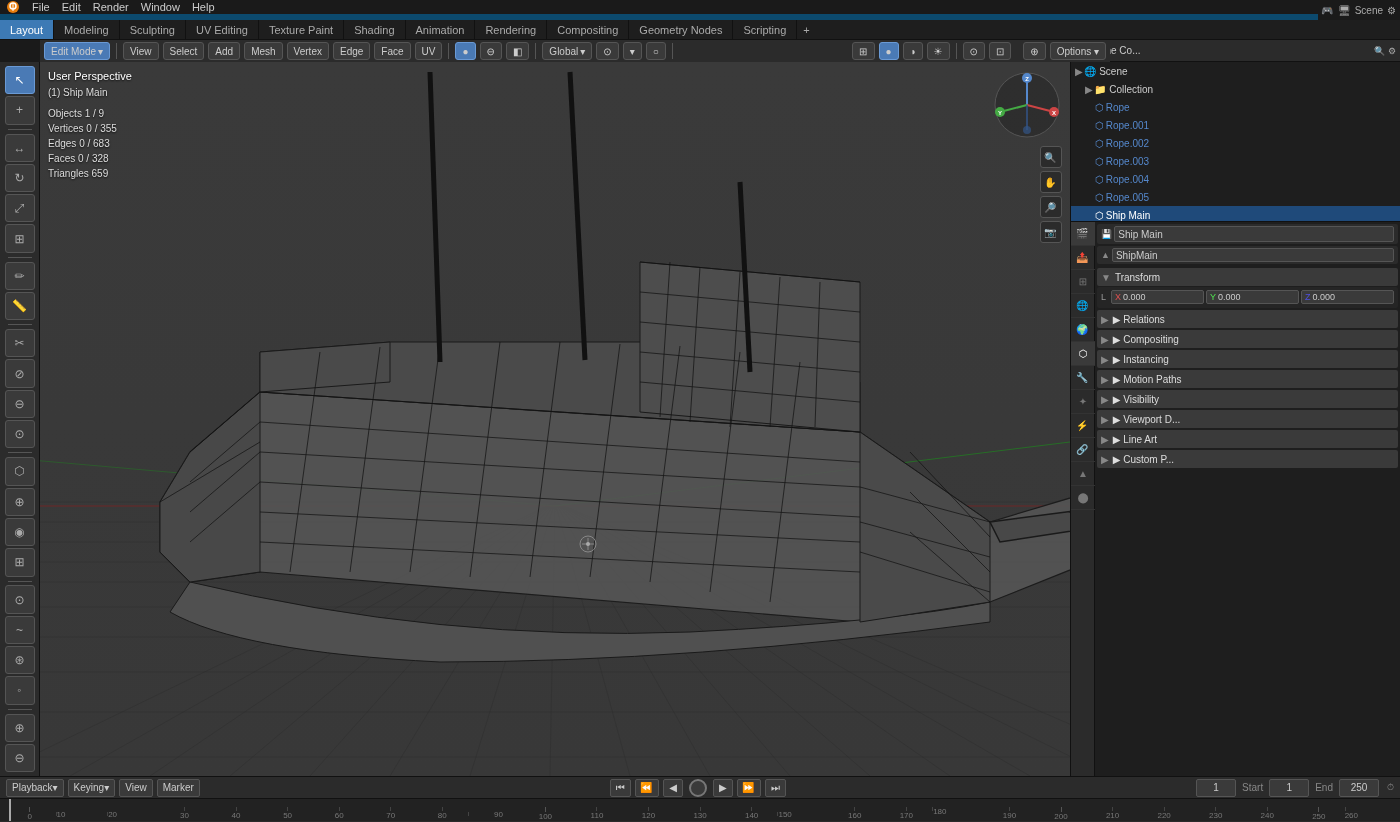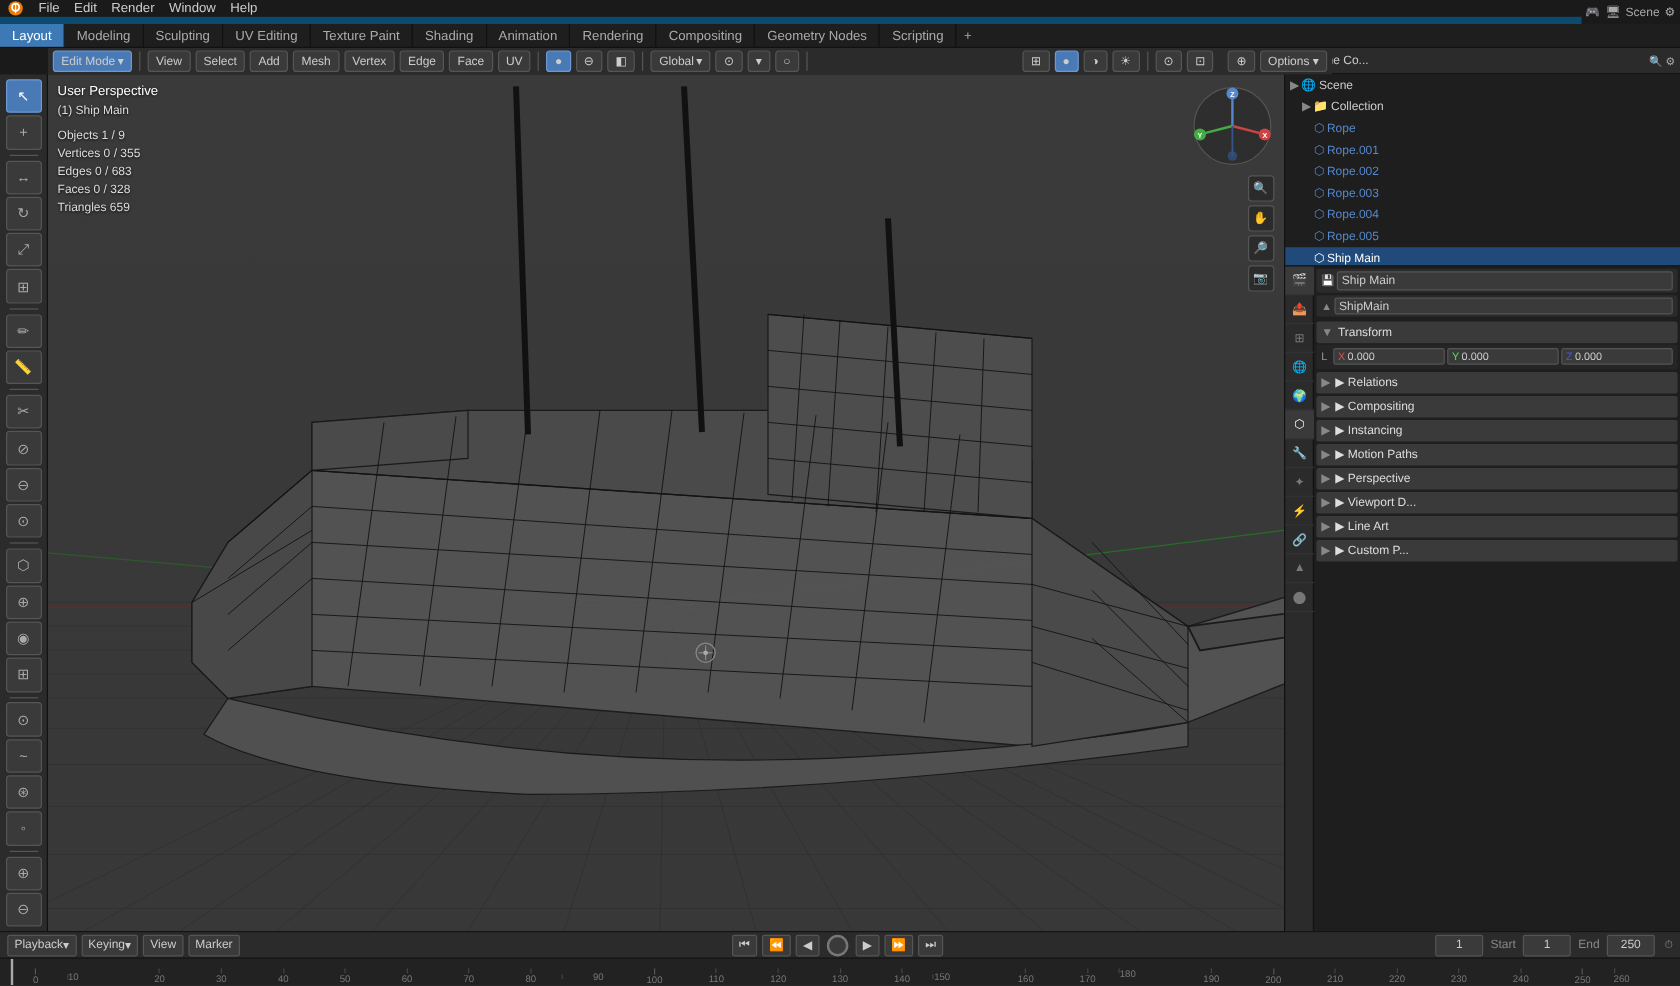--- a/index.html
+++ b/index.html
@@ -742,21 +742,21 @@
       <div class="prop-section">
         <div class="prop-section-header">
           <span class="arrow">▶</span>
           <span>▶ Motion Paths</span>
         </div>
       </div>
 
       <div class="prop-section">
         <div class="prop-section-header">
           <span class="arrow">▶</span>
-          <span>▶ Perspective</span>
+          <span>▶ Visibility</span>
         </div>
       </div>
 
       <div class="prop-section">
         <div class="prop-section-header">
           <span class="arrow">▶</span>
           <span>▶ Viewport D...</span>
         </div>
       </div>
 
@@ -820,21 +820,21 @@
 
       <div style="display:flex;width:100%;position:absolute;bottom:0;">
         <div style="flex:1;display:flex;flex-direction:column;align-items:center;font-size:8px;color:#777;">
             <div style="width:1px;height:5px;background:#555;"></div>
             <span>0</span>
           </div>
         <div style="flex:1;display:flex;flex-direction:row;align-items:center;font-size:8px;color:#777;">
             <div style="width:1px;height:4px;background:#444;"></div>
             <span>10</span>
           </div>
-        <div style="flex:1;display:flex;flex-direction:column;align-items:center;font-size:8px;color:#777;">
+        <div style="flex:1;display:flex;flex-direction:row;align-items:center;font-size:8px;color:#777;">
             <div style="width:1px;height:4px;background:#444;"></div>
             <span>20</span>
           </div>
         <div style="flex:1;display:flex;flex-direction:column;align-items:center;font-size:8px;color:#777;">
             <div style="width:1px;height:4px;background:#444;"></div>
             <span>30</span>
           </div>
         <div style="flex:1;display:flex;flex-direction:column;align-items:center;font-size:8px;color:#777;">
             <div style="width:1px;height:4px;background:#444;"></div>
             <span>40</span>

